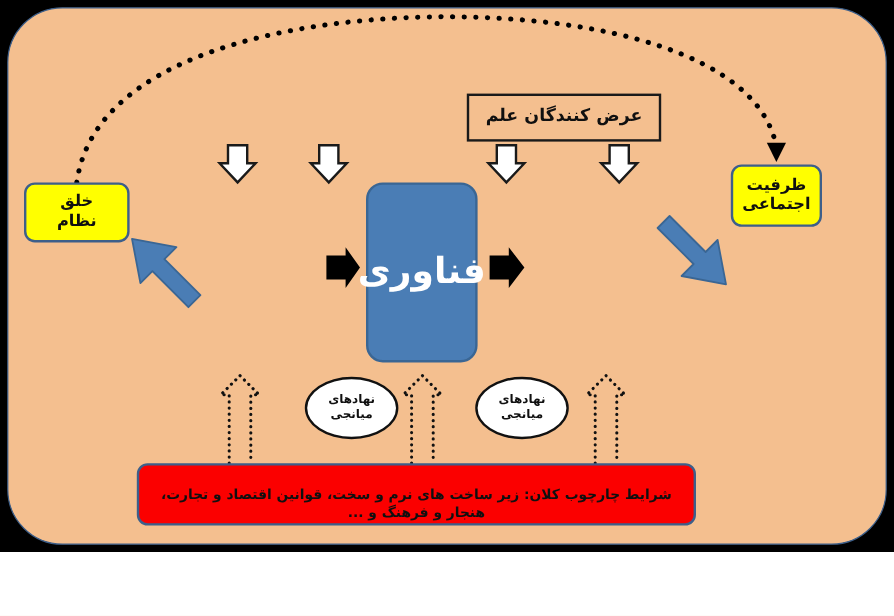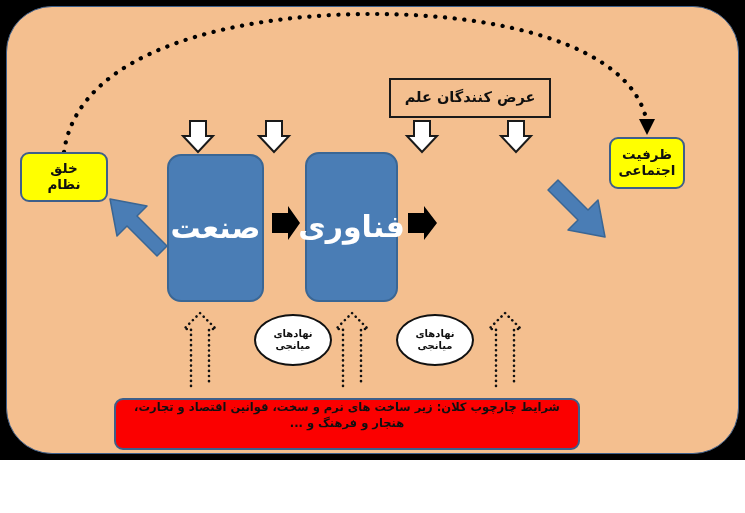--- a/index.html
+++ b/index.html
@@ -144,24 +144,23 @@
     position: absolute;
     left: 114px;
     top: 386px;
     width: 466px;
     height: 52px;
     background: #fb0000;
     border: 2.5px solid #3d5f8a;
     border-radius: 9px;
     box-sizing: border-box;
     display: flex;
-    align-items: flex-start;
+    align-items: flex-end;
     justify-content: center;
     padding: 0 10px;
-    margin-top: 12px;
   }
   #framework-bar .node-text {
     font-size: 11.5px;
     font-weight: 700;
     color: #101010;
     line-height: 1.35;
   }
 
   
   #caption {
@@ -223,23 +222,20 @@
 
   <div class="yellow-box" id="box-wealth">
     <span class="node-text">خلق
 نظام</span>
   </div>
   <div class="yellow-box" id="box-capacity">
     <span class="node-text">ظرفیت
 اجتماعی</span>
   </div>
 
-  <div class="blue-box" id="box-industry">
-    <span class="node-text">صنعت</span>
-  </div>
   <div class="blue-box" id="box-technology">
     <span class="node-text">فناوری</span>
   </div>
 
   <div class="ellipse-node" id="ellipse-left">
     <span class="node-text">نهادهای
 میانجی</span>
   </div>
   <div class="ellipse-node" id="ellipse-right">
     <span class="node-text">نهادهای

